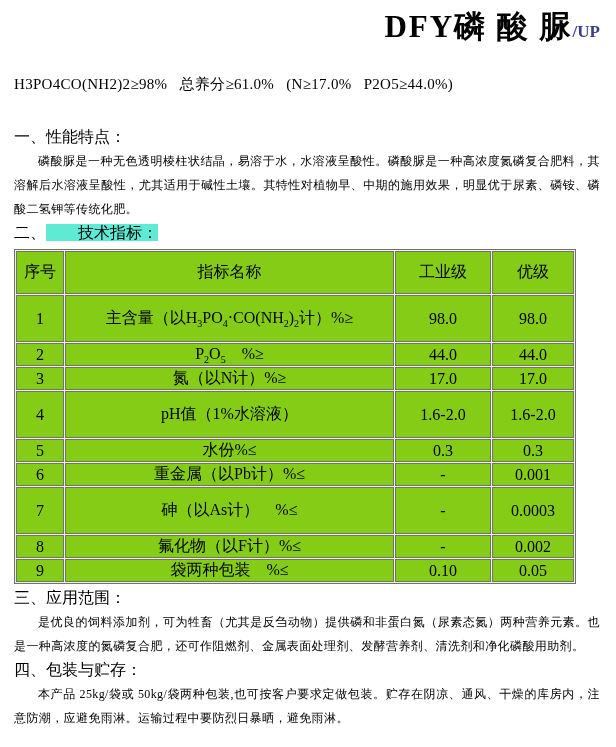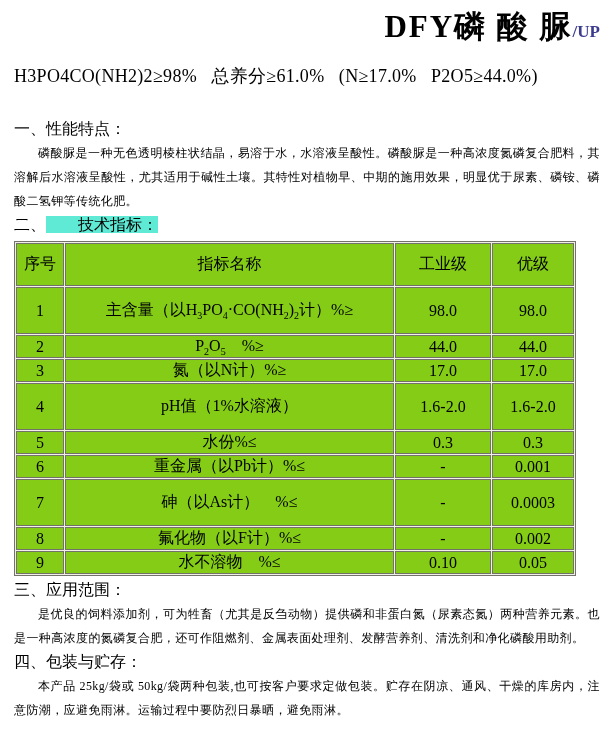--- a/index.html
+++ b/index.html
@@ -11,21 +11,21 @@
   .page { box-sizing: border-box; width: 616px; padding: 4px 16px 0 14px; }
 
   .title {
     margin: 2px 0 0 0; text-align: right;
     font-size: 31px; font-weight: bold; letter-spacing: 2px;
     line-height: 42px; white-space: pre;
   }
   .title-suffix { font-size: 17px; letter-spacing: 0; color: #3b3b8f; }
 
   .formula {
-    margin: 12px 0 0 0; font-size: 18px; line-height: 22px;
+    margin: 20px 0 0 0; font-size: 15px; line-height: 22px;
     white-space: pre; letter-spacing: 0.3px;
   }
 
   .heading { margin: 0; font-size: 16px; line-height: 24px; font-weight: normal; }
   .heading-gap { margin-top: 30px; }
   .para {
     margin: 0; font-size: 12px; line-height: 24px;
     text-indent: 2em; letter-spacing: 0.4px; text-align: justify;
   }
   .hl { background: #5eead4; padding-left: 32px; }
@@ -126,21 +126,21 @@
           <td>0.0003</td>
         </tr>
         <tr class="row-short">
           <td>8</td>
           <td>氟化物（以F计）%≤</td>
           <td>-</td>
           <td>0.002</td>
         </tr>
         <tr class="row-short">
           <td>9</td>
-          <td>水不溶物　%≤</td>
+          <td>袋两种包装　%≤</td>
           <td>0.10</td>
           <td>0.05</td>
         </tr>
       </tbody>
   </table>
 
   <p class="heading">三、应用范围：</p>
   <p class="para">是优良的饲料添加剂，可为牲畜（尤其是反刍动物）提供磷和非蛋白氮（尿素态氮）两种营养元素。也是一种高浓度的氮磷复合肥，还可作阻燃剂、金属表面处理剂、发酵营养剂、清洗剂和净化磷酸用助剂。</p>
 
   <p class="heading">四、包装与贮存：</p>

